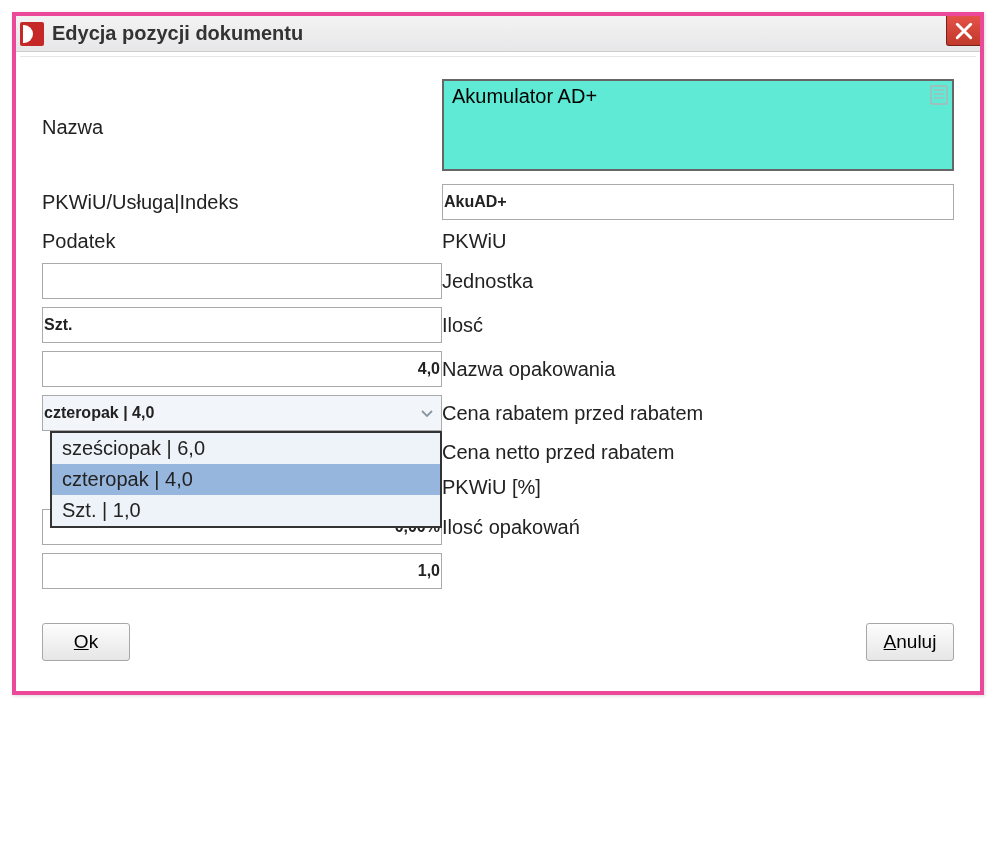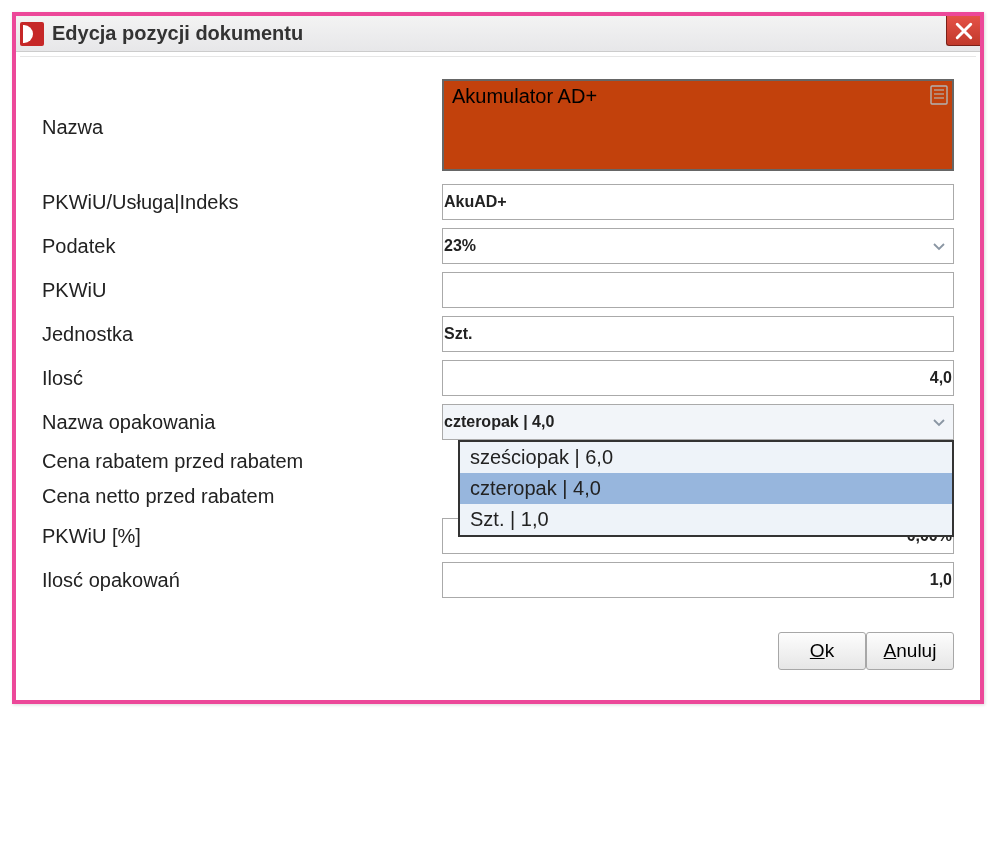--- a/index.html
+++ b/index.html
@@ -78,21 +78,21 @@
     .name-row { align-items: start; }
     .name-ta {
       width: 100%;
       height: 92px;
       border: 2px solid #666;
       font-family: inherit;
       font-size: 20px;
       padding: 4px 28px 4px 8px;
       resize: none;
       position: relative;
-      background: #c2410c;
+      background: #5eead4;
     }
     .name-wrap { position: relative; }
     .name-note-icon {
       position: absolute;
       right: 6px; top: 6px;
       width: 18px; height: 20px;
       color: #b3b3b3;
     }
     .text-field, .select-field, .num-field {
       width: 100%;
@@ -115,40 +115,40 @@
       user-select: none;
     }
     .select-field.light {
       background: #f2f5f9;
     }
     .chev { color: #8a96a3; display:flex; align-items:center; }
     .chev svg { width: 16px; height: 16px; }
     .dropdown-wrap { position: relative; }
     .dropdown {
       position: absolute;
-      left: 16px; right: 0; top: 36px;
+      left: 8px; right: 0; top: 36px;
       border: 2px solid #333;
       background: #eef3f9;
       z-index: 20;
     }
     .dropdown-item {
       padding: 4px 10px;
       font-size: 20px;
       color: #222;
       cursor: pointer;
     }
     .dropdown-item.selected {
       background: #97b6dd;
     }
     .rabat-field {
       text-align: right;
     }
     .buttons {
       display: flex;
-      justify-content: flex-end;
+      justify-content: space-between;
       gap: 0;
       padding: 34px 0 14px 0;
     }
     .btn {
       min-width: 88px;
       height: 38px;
       border: 1px solid #a7a7a7;
       background: linear-gradient(#fdfdfd,#e6e6e6);
       border-radius: 3px;
       font-family: inherit;
@@ -183,28 +183,20 @@
           <line x1="4" y1="5" x2="14" y2="5" stroke="currentColor" stroke-width="1.2"></line>
           <line x1="4" y1="9" x2="14" y2="9" stroke="currentColor" stroke-width="1.2"></line>
           <line x1="4" y1="13" x2="14" y2="13" stroke="currentColor" stroke-width="1.2"></line>
         </svg>
       </div>
 
       <div class="label">PKWiU/Usługa|Indeks</div>
       <input class="text-field" value="AkuAD+" style="">
 
       <div class="label">Podatek</div>
-      <div class="select-field">
-        <span>23%</span>
-        <span class="chev">
-          <svg viewBox="0 0 16 16">
-              <path d="M3 6 L8 11 L13 6" fill="none" stroke="currentColor" stroke-width="1.8"></path>
-            </svg>
-        </span>
-      </div>
 
       <div class="label">PKWiU</div>
       <input class="text-field" value="" style="">
 
       <div class="label">Jednostka</div>
       <input class="text-field" value="Szt." style="">
 
       <div class="label">Ilosć</div>
       <input class="num-field" value="4,0" style="">
 

